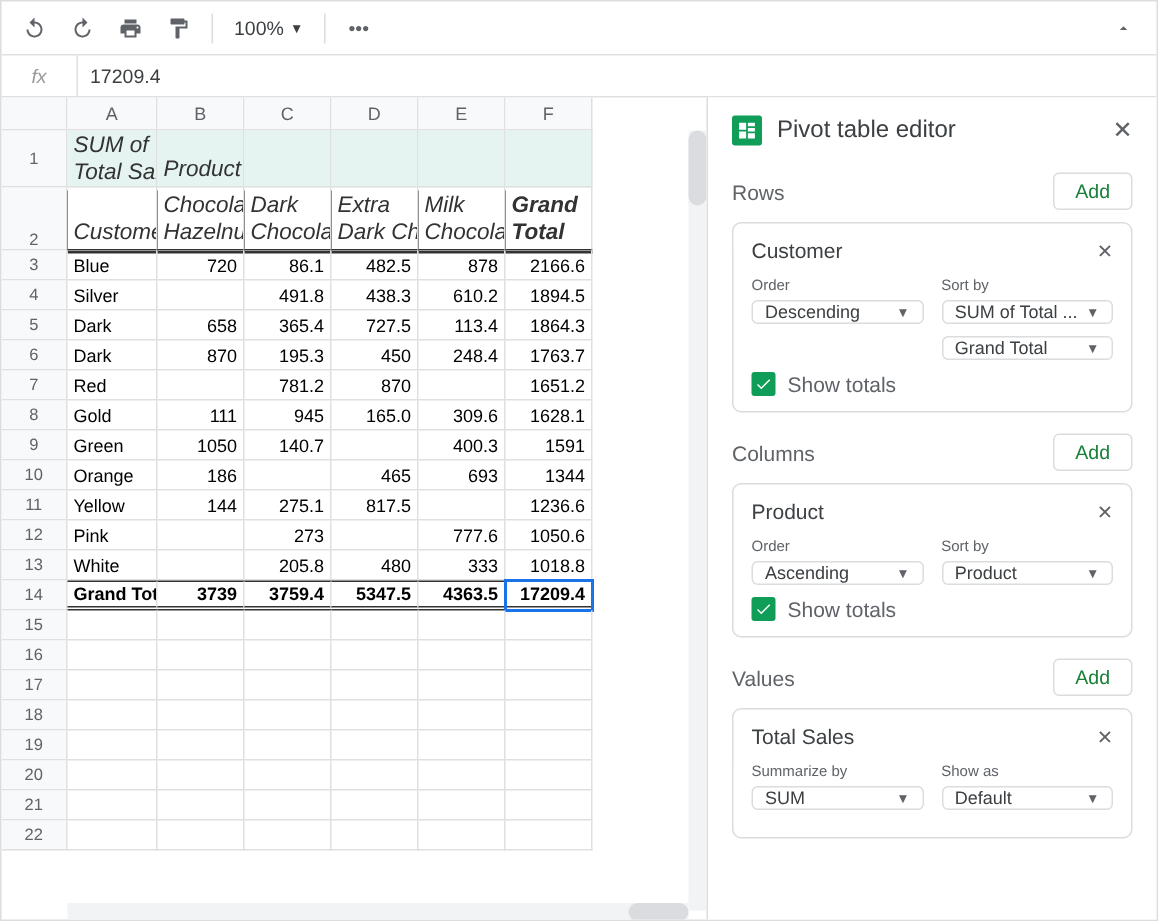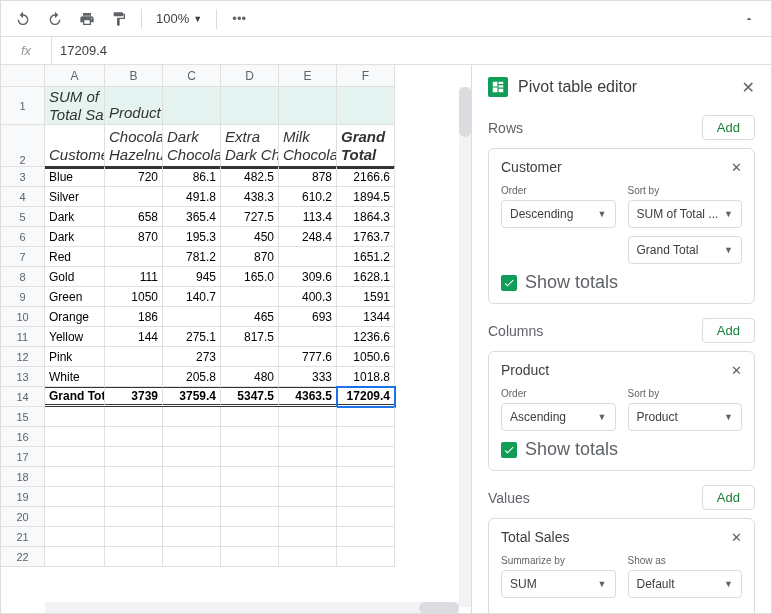--- a/index.html
+++ b/index.html
@@ -42,25 +42,25 @@
 .section-hdr { display: flex; justify-content: space-between; align-items: center; margin: 14px 0 8px; }
 .section-label { color: #5f6368; font-size: 14px; }
 .add-btn { color: #188038; border: 1px solid #dadce0; background: #fff; padding: 4px 14px; border-radius: 4px; font-size: 13px; font-weight: 500; cursor: pointer; }
 .card { border: 1px solid #dadce0; border-radius: 6px; padding: 10px 12px; margin-bottom: 6px; }
 .card-hdr { display: flex; justify-content: space-between; align-items: center; margin-bottom: 10px; }
 .card-title { font-size: 14px; color: #3c4043; font-weight: 500; }
 .card-x { cursor: pointer; color: #5f6368; }
 .card-row { display: flex; gap: 12px; margin-bottom: 8px; }
 .field { flex: 1; }
 .field-label { font-size: 10px; color: #5f6368; margin-bottom: 4px; }
-.select { border: 1px solid #dadce0; border-radius: 4px; padding: 5px 8px; display: flex; justify-content: space-between; align-items: center; font-size: 12px; color: #3c4043; cursor: pointer; background: #fff; height: 28px; }
+.select { border: 1px solid #dadce0; border-radius: 4px; padding: 5px 8px; display: flex; justify-content: space-between; align-items: center; font-size: 12px; color: #3c4043; cursor: pointer; background: #fff; height: 16px; }
 .select .arrow { color: #5f6368; font-size: 9px; }
 .cb-row { display: flex; align-items: center; gap: 8px; margin-top: 6px; }
 .checkbox { width: 16px; height: 16px; background: #0f9d58; border-radius: 2px; display: flex; align-items: center; justify-content: center; cursor: pointer; }
-.cb-label { font-size: 18px; color: #5f6368; }
+.cb-label { font-size: 14px; color: #5f6368; }
 svg { display: block; }
 </style>
 </head>
 <body>
 
 <div class="toolbar">
   <div class="tb-btn">
       <svg width="16" height="16" viewBox="0 0 24 24">
         <path fill="#5f6368" d="M12 5V1L7 6l5 5V7c3.3 0 6 2.7 6 6s-2.7 6-6 6-6-2.7-6-6H4c0 4.4 3.6 8 8 8s8-3.6 8-8-3.6-8-8-8z"></path>
       </svg>

